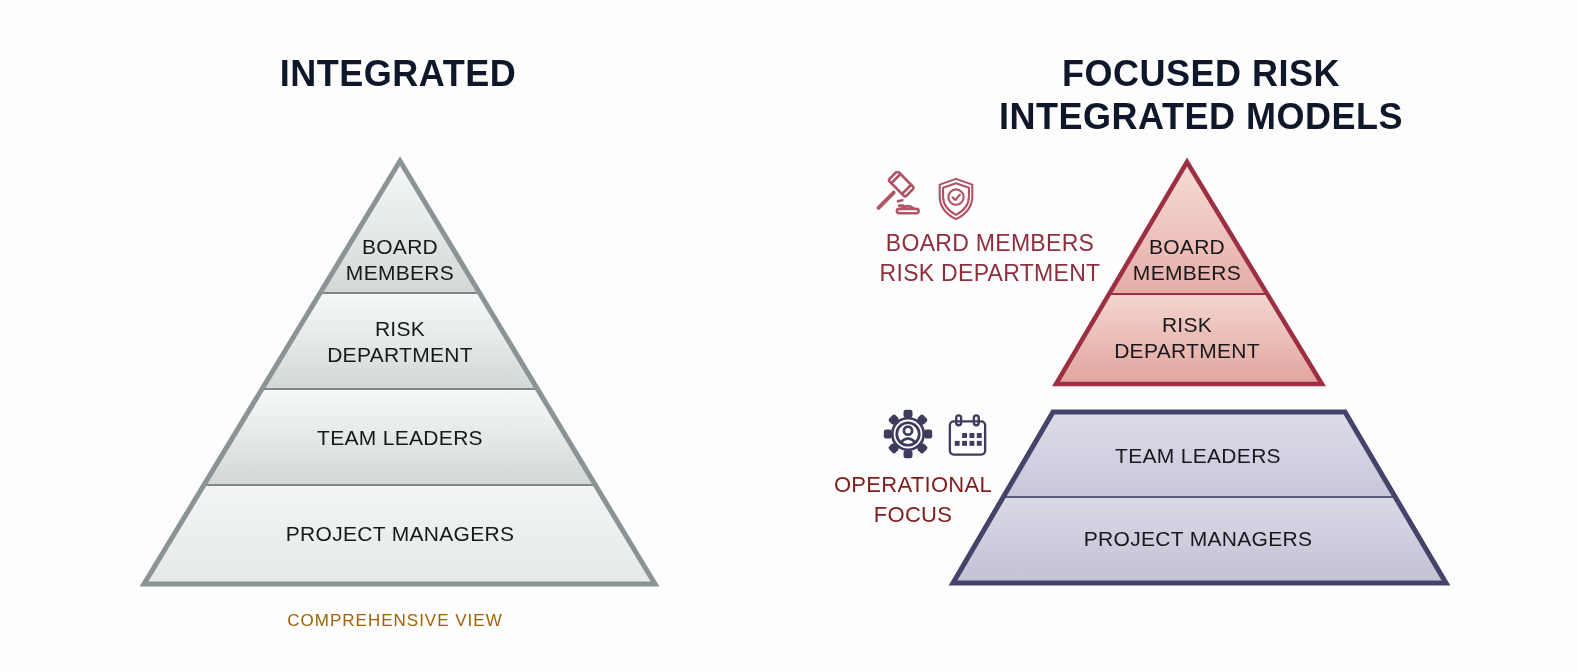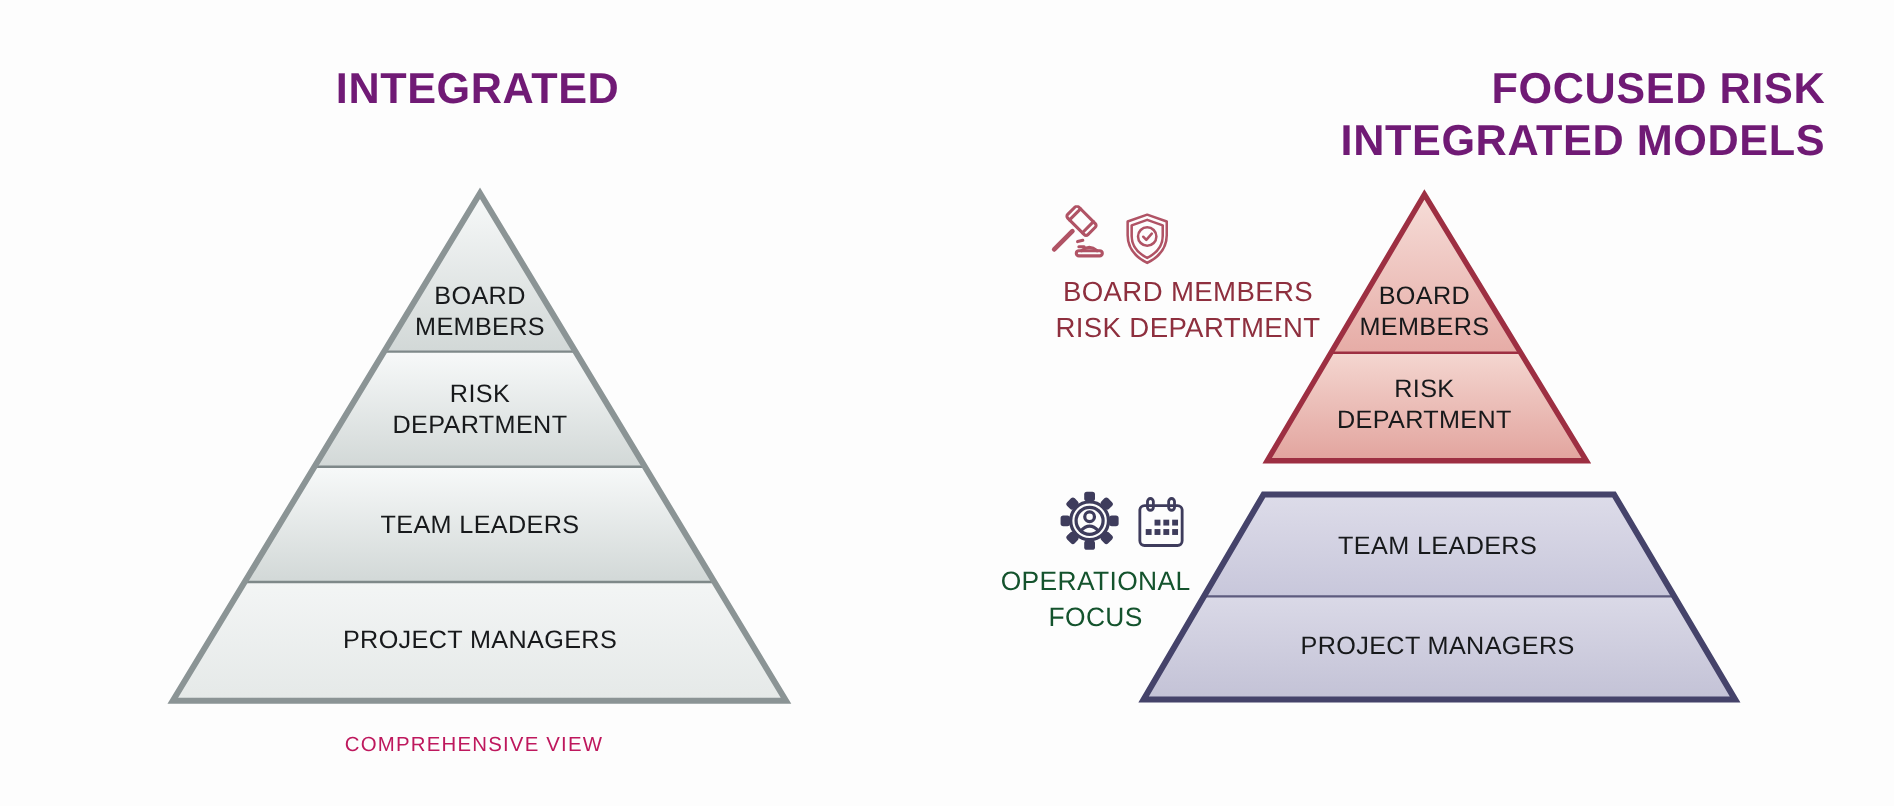--- a/index.html
+++ b/index.html
@@ -7,52 +7,52 @@
     width:1578px;height:672px;
     background:#fdfdfd;
     font-family:"Liberation Sans","DejaVu Sans",sans-serif;
     overflow:hidden;
   }
   .canvas{position:relative;width:1578px;height:672px;background:#fdfdfd;}
   .shapes{position:absolute;left:0;top:0;}
 
   .title{
     position:absolute;top:52px;width:600px;
-    text-align:center;color:#701a75;
+    text-align:center;color:#0f172a;
     font-size:36px;line-height:43px;font-weight:700;letter-spacing:.5px;
   }
   .title.left{left:98px;}
-  .title.right{left:921px;text-align:right;}
+  .title.right{left:901px;}
 
   .band-label{
     position:absolute;text-align:center;color:#17191b;
     font-size:21px;line-height:26px;font-weight:400;letter-spacing:.3px;
   }
   .lp1{left:325px;top:234px;width:150px;}
   .lp2{left:315px;top:316px;width:170px;}
   .lp3{left:250px;top:425px;width:300px;}
   .lp4{left:220px;top:521px;width:360px;}
 
   .rt1{left:1117px;top:234px;width:140px;}
   .rt2{left:1102px;top:312px;width:170px;}
   .tz1{left:1048px;top:443px;width:300px;}
   .tz2{left:1018px;top:526px;width:360px;}
 
   .caption{
     position:absolute;left:195px;top:611px;width:400px;
-    text-align:center;color:#be185d;font-size:17px;letter-spacing:1px;font-weight:400;
+    text-align:center;color:#a16207;font-size:17px;letter-spacing:1px;font-weight:400;
   }
 
   .annot-red{
     position:absolute;left:858px;top:228px;width:264px;
     text-align:center;color:#8e2f3e;font-size:23px;line-height:30px;font-weight:500;letter-spacing:.3px;
   }
   .annot-purple{
     position:absolute;left:828px;top:470px;width:170px;
-    text-align:center;color:#14532d;font-size:22px;line-height:30px;font-weight:500;letter-spacing:.3px;
+    text-align:center;color:#7f1d1d;font-size:22px;line-height:30px;font-weight:500;letter-spacing:.3px;
   }
   .icon-row{position:absolute;display:flex;align-items:flex-end;gap:9px;}
   .icon-row.red{left:872px;top:171px;}
   .icon-row.purple{left:881px;top:407px;}
 </style>
 </head>
 <body>
 
 <div class="canvas">
 

